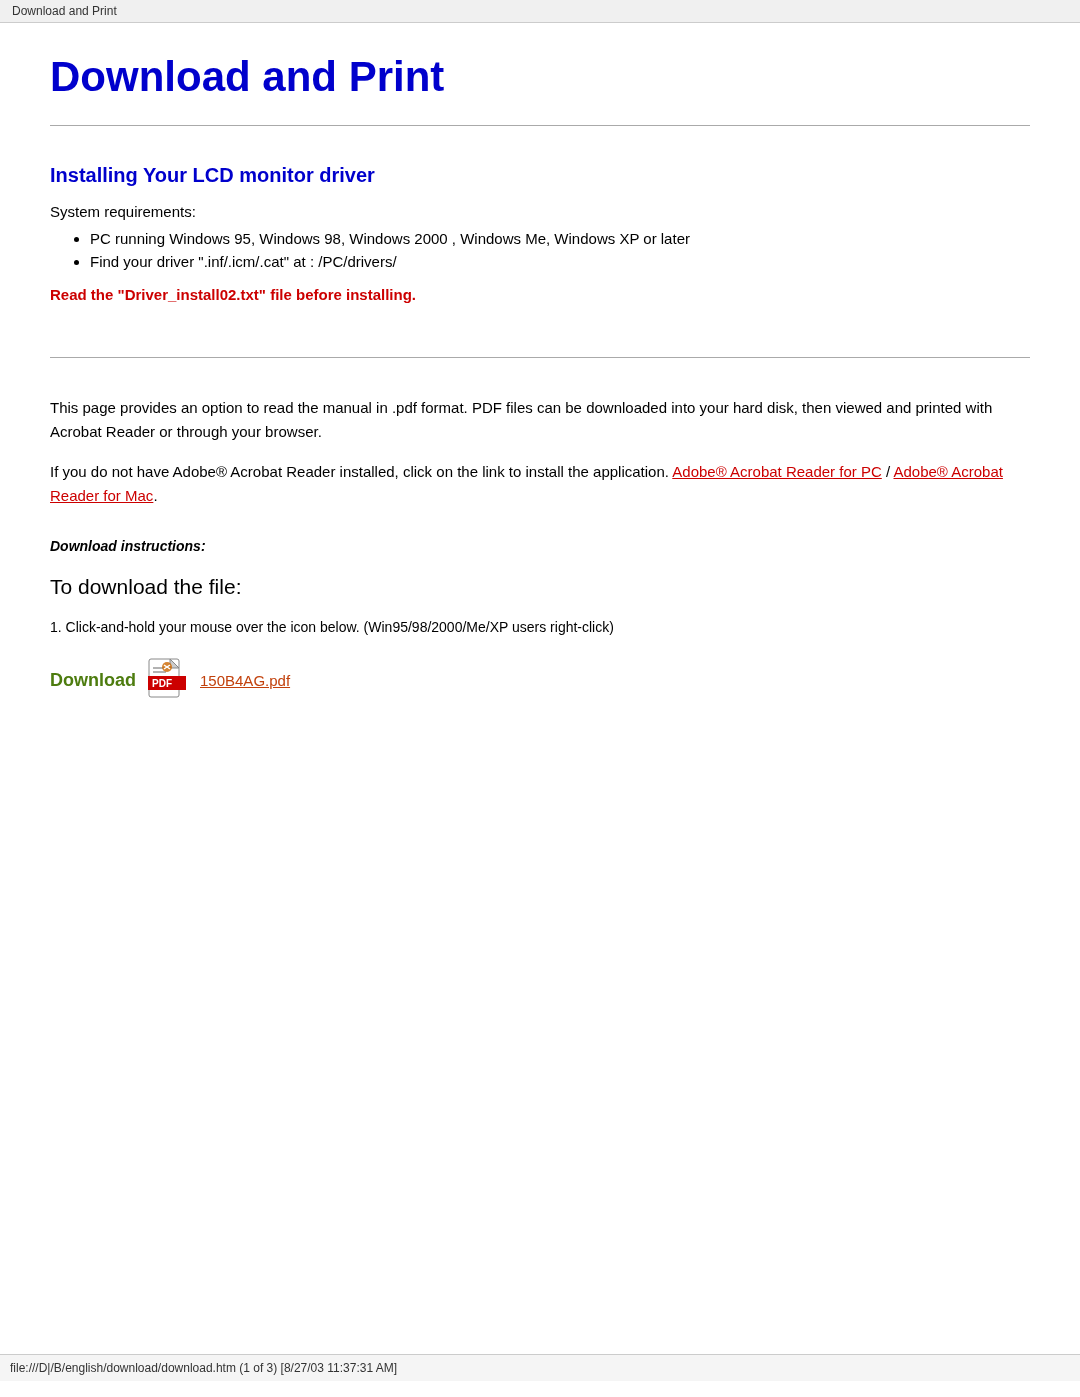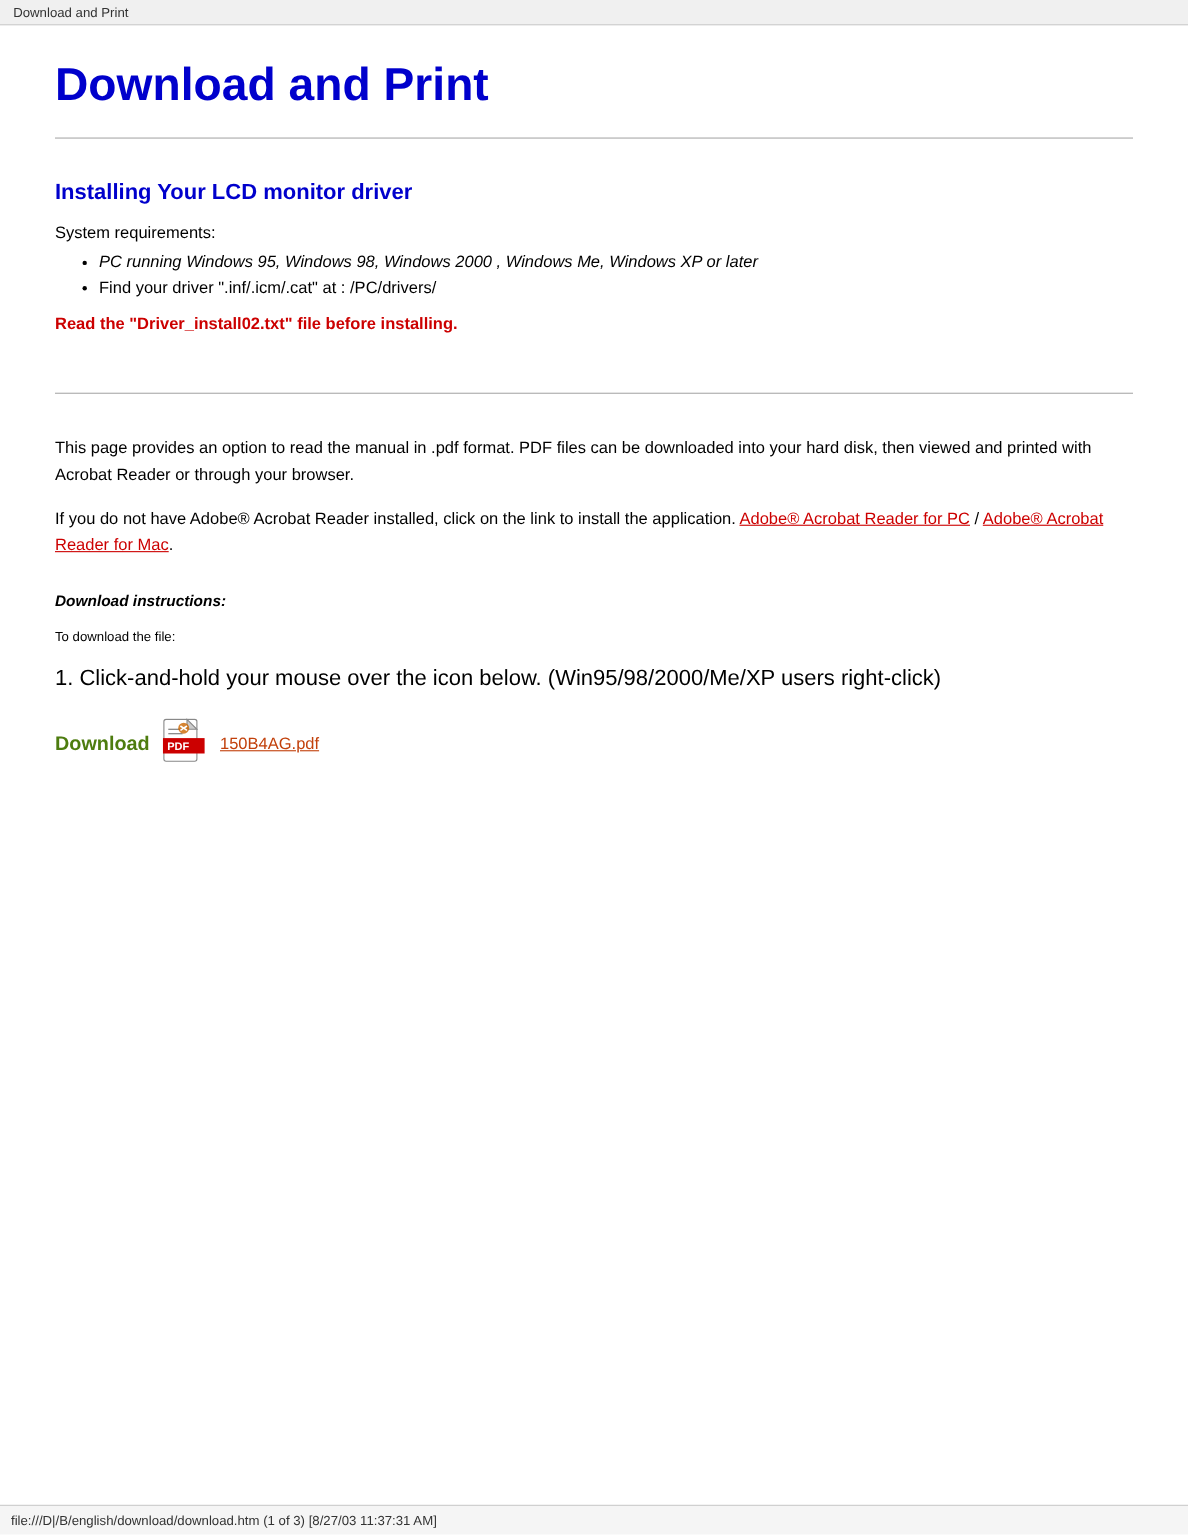--- a/index.html
+++ b/index.html
@@ -78,21 +78,20 @@
 
     ul.bullet-list li {
       font-family: Arial, sans-serif;
       font-size: 15px;
       margin-bottom: 6px;
       list-style-type: disc;
     }
 
     ul.bullet-list li:first-child {
       list-style-type: disc;
-      font-style: italic;
     }
 
     .driver-warning {
       color: #cc0000;
       font-weight: bold;
       font-family: Arial, sans-serif;
       font-size: 15px;
       margin-top: 16px;
       margin-bottom: 16px;
     }
@@ -124,28 +123,28 @@
       font-family: Liberation Sans, sans-serif;
       font-size: 14px;
       font-weight: bold;
       font-style: italic;
       margin-top: 30px;
       margin-bottom: 16px;
     }
 
     .download-body {
       font-family: Arial, sans-serif;
-      font-size: 12px;
+      font-size: 21px;
       line-height: 1.6;
       margin-bottom: 12px;
     }
 
     .download-step {
       font-family: Arial, sans-serif;
-      font-size: 20px;
+      font-size: 14px;
       line-height: 1.6;
       margin-bottom: 20px;
     }
 
     .download-file-row {
       display: flex;
       align-items: center;
       gap: 12px;
       margin-top: 16px;
       margin-bottom: 16px;
@@ -174,21 +173,21 @@
 
     .pdf-link {
       color: #c2410c;
       text-decoration: underline;
       font-family: Arial, sans-serif;
       font-size: 15px;
     }
 
     .status-bar {
       position: absolute;
-      bottom: 2px;
+      bottom: 16px;
       left: 0;
       right: 0;
       font-size: 12px;
       color: #333;
       font-family: Arial, sans-serif;
       padding: 6px 10px;
       border-top: 1px solid #ccc;
       background: #f5f5f5;
     }
 

